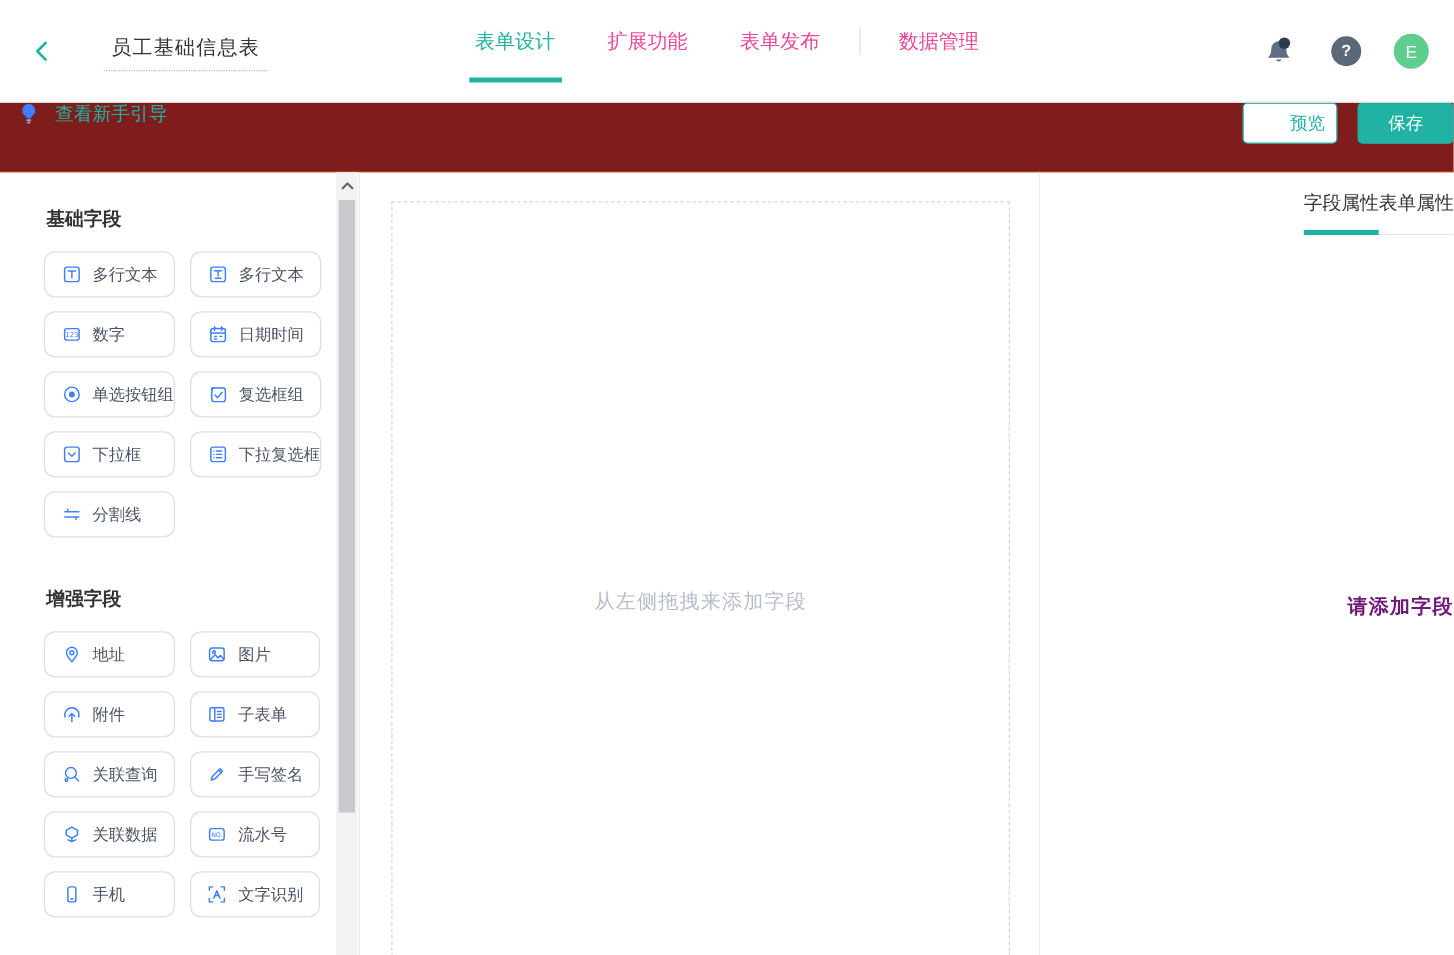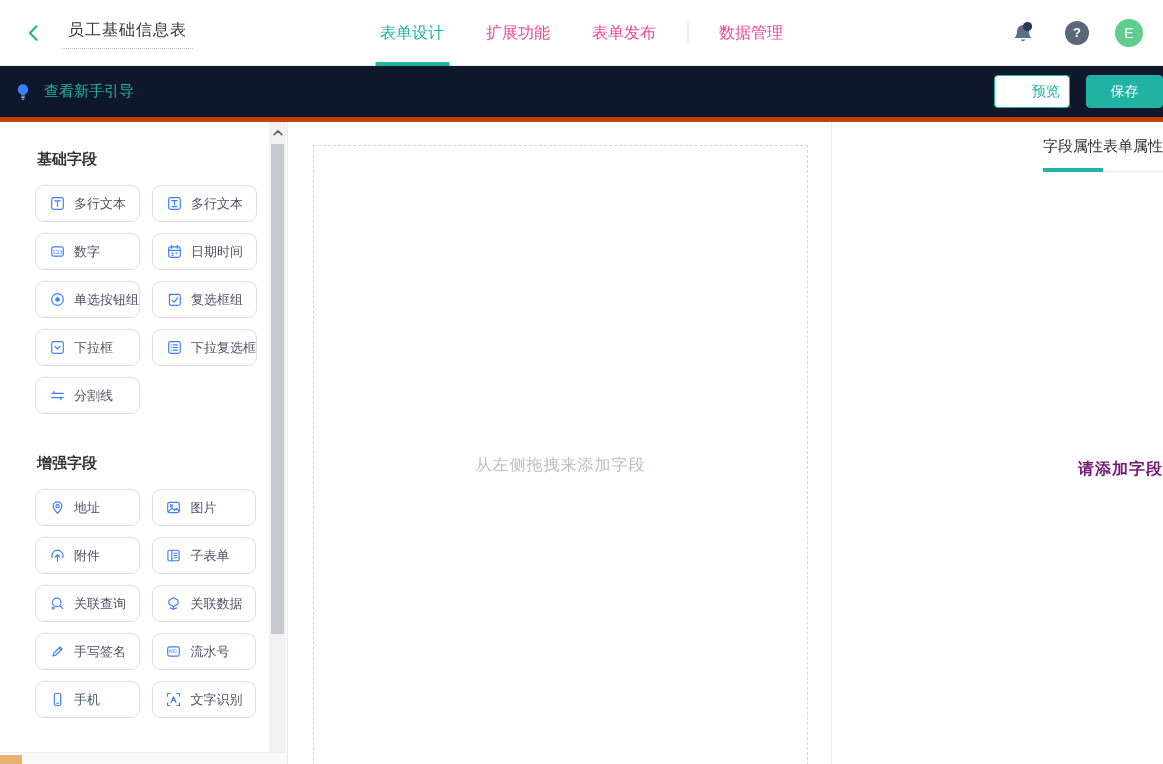--- a/index.html
+++ b/index.html
@@ -1,21 +1,21 @@
 <!DOCTYPE html>
 <html><head>
 <meta charset="utf-8">
 <style>
   * { box-sizing: border-box; margin: 0; padding: 0; }
   html,body { width:1163px; height:764px; overflow:hidden; background:#fff;
     font-family:"Liberation Sans","DejaVu Sans",sans-serif; color:#333; }
 
   
-  .app-header { position:relative; height:66px; background:#fff;
-    border-bottom:1px solid #e9ecef; display:flex; align-items:center; padding:12px 20px; }
+  .app-header { position:relative; height:82px; background:#fff;
+    border-bottom:1px solid #e9ecef; display:flex; align-items:center; padding:12px 20px;gap:21px; }
   .back-btn { width:28px; height:28px; display:flex; align-items:center; justify-content:center; cursor:pointer; }
   .back-btn svg { width:20px; height:20px; stroke:#20b2a2; fill:none; stroke-width:2.6; stroke-linecap:round; stroke-linejoin:round; }
   .form-title { margin-left:14px; font-size:16px; color:#333; padding:4px 6px 7px 6px;
     border-bottom:1px dotted #b9c0ca; letter-spacing:1px; }
   .nav-tabs { position:absolute; left:50%; top:0; transform:translateX(-50%); height:66px;
     display:flex; align-items:center; }
   .nav-tab { position:relative; height:66px; display:flex; align-items:center; padding:0 21px;
     font-size:16px; color:#ec4899; cursor:pointer; white-space:nowrap; }
   .nav-tab.active { color:#20b2a2; }
   .nav-tab.active::after { content:""; position:absolute; left:16px; right:16px; bottom:0;
@@ -23,22 +23,22 @@
   .nav-divider { width:1px; height:22px; background:#d9dee4; margin:0 10px; }
   .header-right { margin-left:auto; display:flex; align-items:center; gap:26px; }
   .bell-wrap { width:30px; height:30px; cursor:pointer; }
   .bell-wrap svg { width:30px; height:30px; }
   .circle-icon { width:24px; height:24px; border-radius:50%; background:#5a6878; color:#fff;
     display:flex; align-items:center; justify-content:center; font-size:13px; font-weight:bold; cursor:pointer; }
   .avatar { width:28px; height:28px; border-radius:50%; background:#5ecd8e; color:#fff;
     display:flex; align-items:center; justify-content:center; font-size:14px; cursor:pointer; }
 
   
-  .sub-toolbar { height:56px; background:#0f172a; border-bottom:5px solid #c2410c;
-    display:flex; align-items:center; padding-left:12px; }
+  .sub-toolbar { height:56px; background:#7f1d1d; border-bottom:1px solid #c2410c;
+    display:flex; align-items:flex-start; padding-left:12px; }
   .bulb { width:18px; height:18px; margin:0 12px 0 2px; }
   .guide-link { color:#20b2a2; font-size:15px; cursor:pointer; }
   .toolbar-actions { margin-left:auto; display:flex; align-items:center; }
   .btn { height:33px; font-size:14px; border-radius:4px; cursor:pointer;
     display:flex; align-items:center; justify-content:center; }
   .btn-preview { width:76px; background:#fff; border:1px solid #20b2a2; color:#20b2a2; margin-right:16px;padding-left:28px; }
   .btn-save { width:77px; background:#20b2a2; border:1px solid #20b2a2; color:#fff; }
 
   
   .main { display:flex; height:642px; }
@@ -263,34 +263,34 @@
                 <circle cx="7.2" cy="6.8" r="4.6"></circle>
                 <path d="M10.6 10.4l3 3"></path>
                 <circle cx="3.4" cy="12.8" r="1.1"></circle>
               </svg>
             </span>
           <span class="fl">关联查询</span>
         </div>
         <div class="field-btn">
           <span class="fi">
               <svg viewBox="0 0 16 16">
+                <path d="M3.2 12.8l.9-3 6.6-6.6 2.1 2.1-6.6 6.6-3 .9z"></path>
+                <path d="M9.5 4.4l2.1 2.1"></path>
+              </svg>
+            </span>
+          <span class="fl">手写签名</span>
+        </div>
+        <div class="field-btn">
+          <span class="fi">
+              <svg viewBox="0 0 16 16">
                 <path d="M8 1.8l4.8 2.7v4L8 11.2 3.2 8.5v-4z"></path>
                 <path d="M8 11.2v3M4.7 12.7L8 14.2l3.3-1.5"></path>
               </svg>
             </span>
           <span class="fl">关联数据</span>
-        </div>
-        <div class="field-btn">
-          <span class="fi">
-              <svg viewBox="0 0 16 16">
-                <path d="M3.2 12.8l.9-3 6.6-6.6 2.1 2.1-6.6 6.6-3 .9z"></path>
-                <path d="M9.5 4.4l2.1 2.1"></path>
-              </svg>
-            </span>
-          <span class="fl">手写签名</span>
         </div>
         <div class="field-btn">
           <span class="fi">
               <svg viewBox="0 0 16 16">
                 <rect x="1.8" y="3.1" width="12.4" height="9.8" rx="2"></rect>
                 <text x="8" y="10" text-anchor="middle" font-size="5.4" fill="#3d7fff" stroke="none" font-family="DejaVu Sans, sans-serif">NO.</text>
               </svg>
             </span>
           <span class="fl">流水号</span>
         </div>

